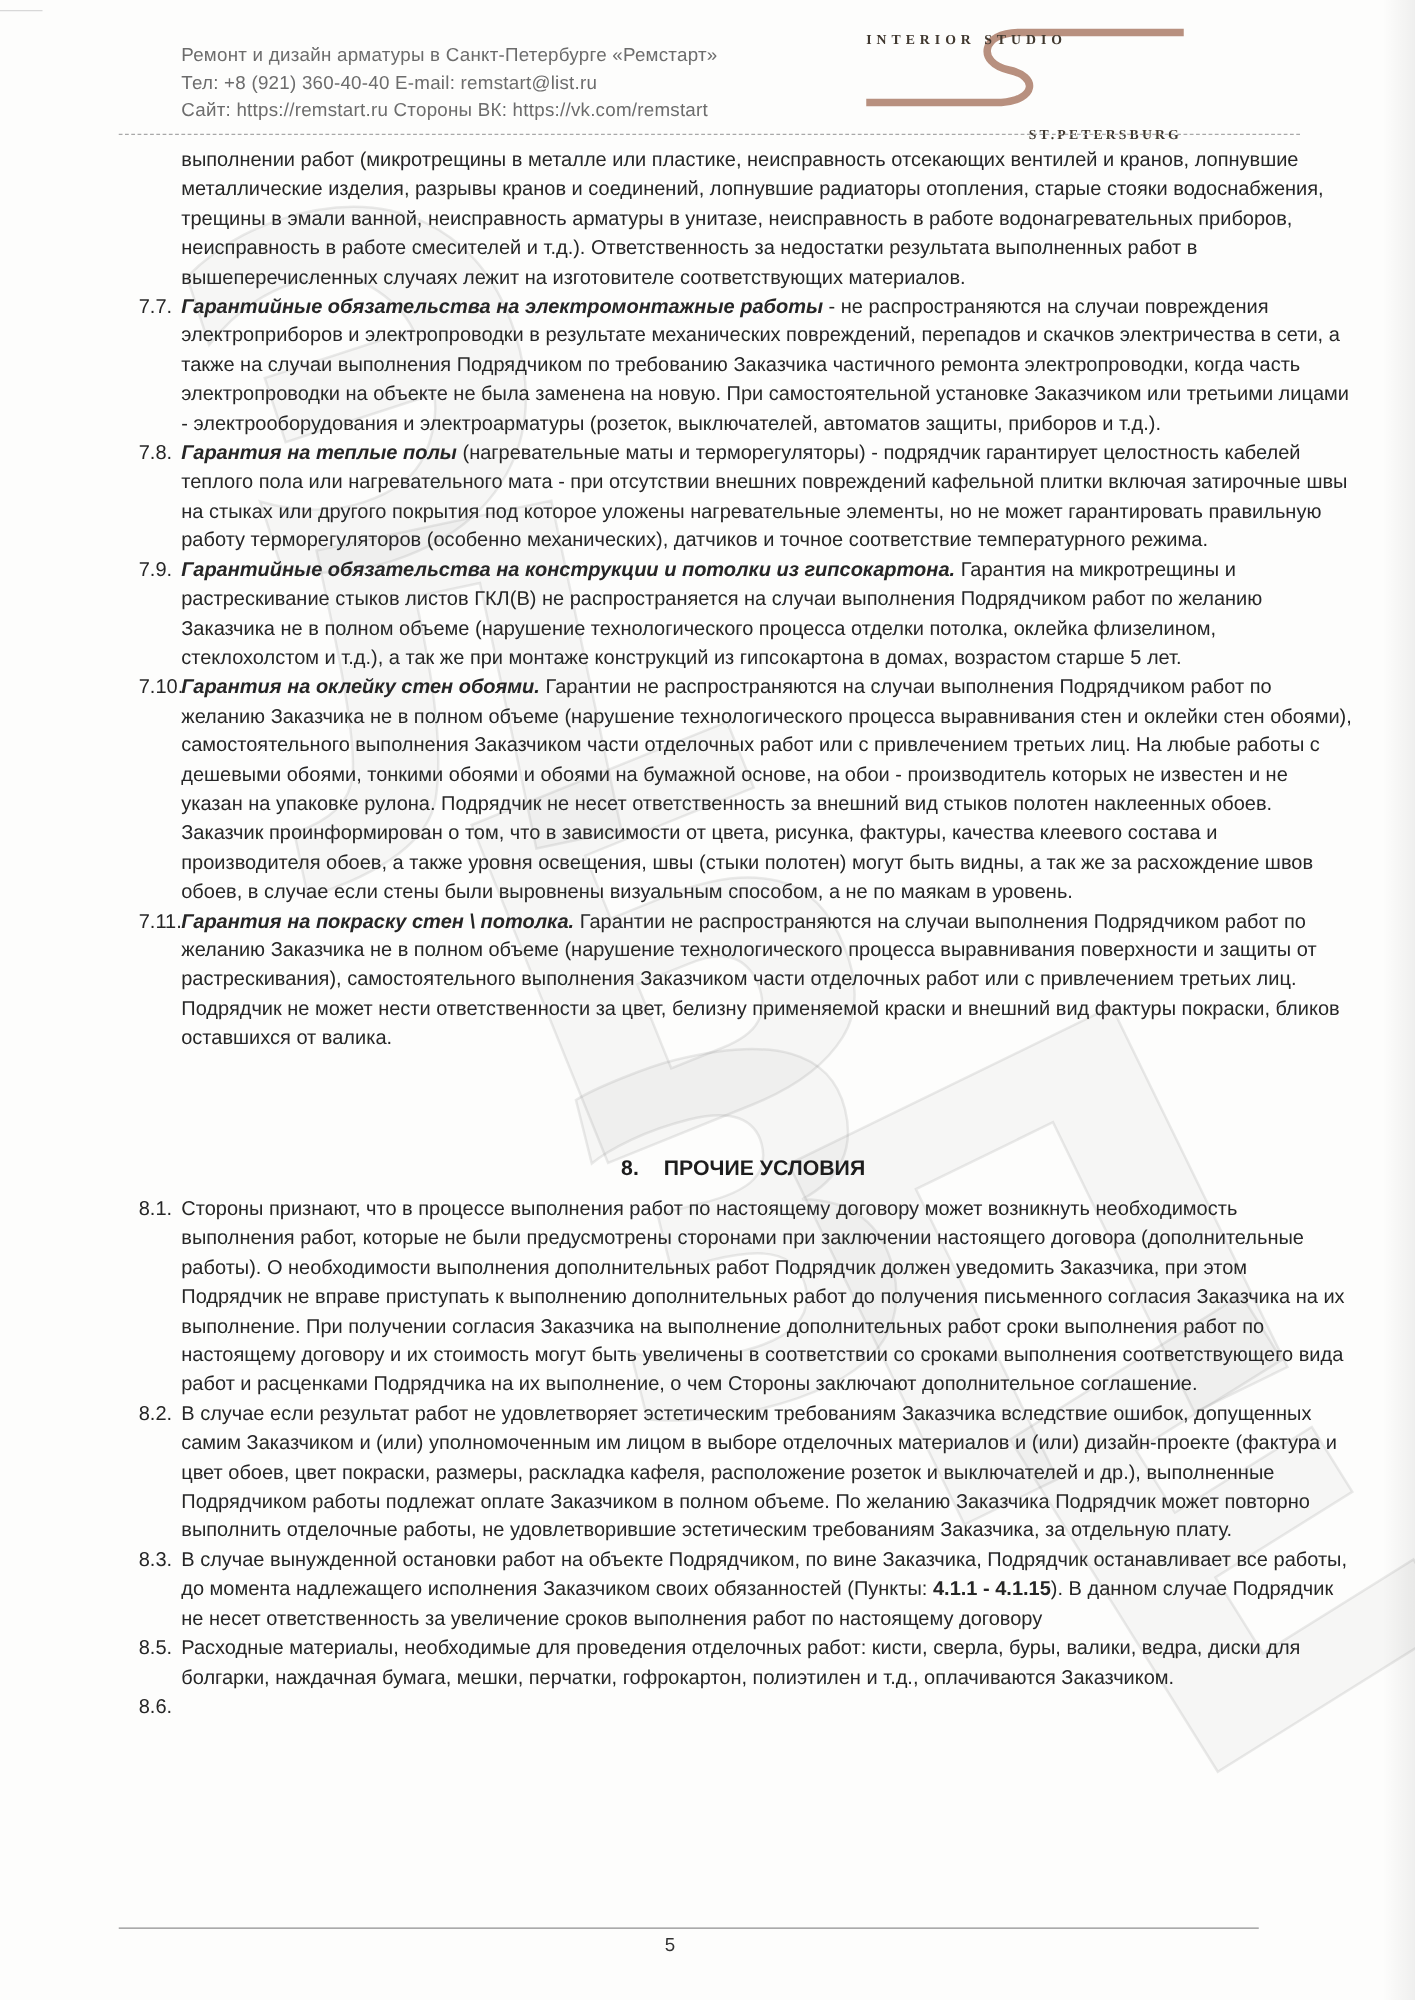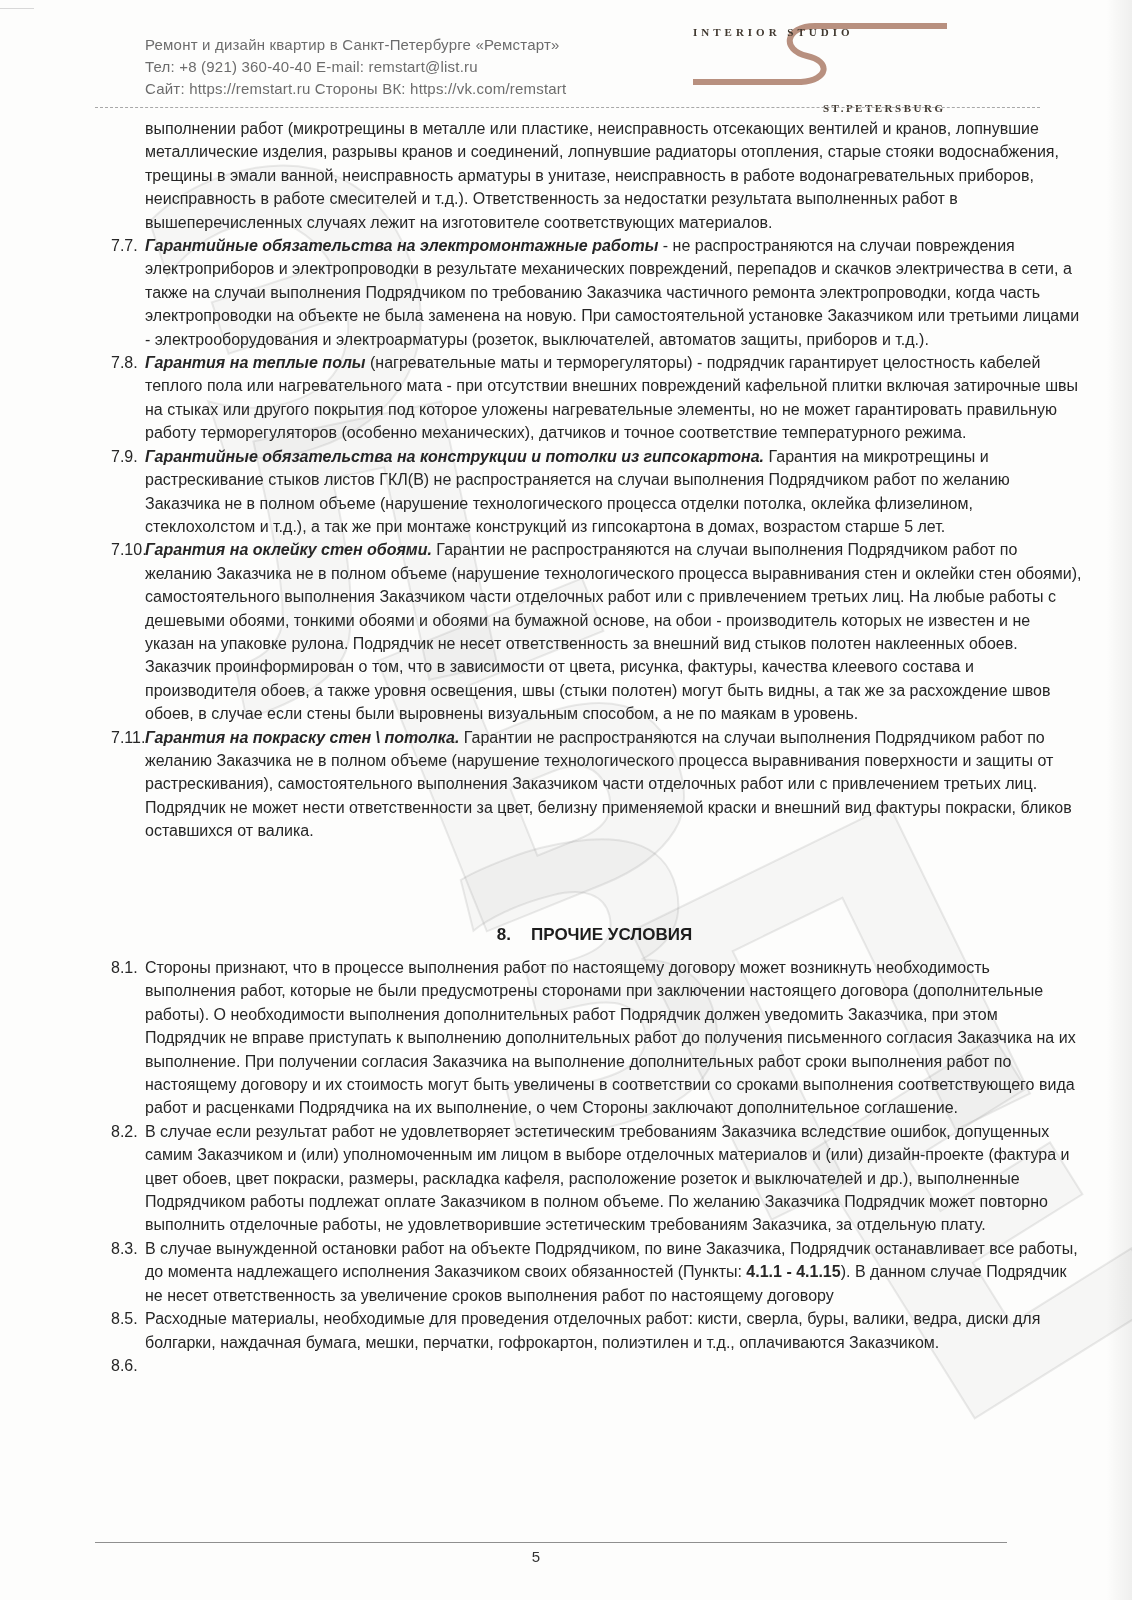--- a/index.html
+++ b/index.html
@@ -89,21 +89,21 @@
   <div class="wm-layer">
       <div class="wm-glyph" style="left: 160px; top: 120px; font-size: 380px; transform: rotate(-18deg);">Э</div>
       <div class="wm-glyph" style="left: 200px; top: 380px; font-size: 370px; transform: rotate(-12deg);">Л</div>
       <div class="wm-glyph" style="left: 390px; top: 560px; font-size: 400px; transform: rotate(-22deg);">Б</div>
       <div class="wm-glyph" style="left: 460px; top: 800px; font-size: 380px; transform: rotate(-14deg);">З</div>
       <div class="wm-glyph" style="left: 650px; top: 800px; font-size: 440px; transform: rotate(-26deg);">П</div>
       <div class="wm-glyph" style="left: 840px; top: 1020px; font-size: 430px; transform: rotate(-32deg);">Е</div>
     </div>
 
   <div class="company-header">
-    <div>Ремонт и дизайн квартир в Санкт-Петербурге «Ремстарт»</div>
+    <div>Ремонт и дизайн арматуры в Санкт-Петербурге «Ремстарт»</div>
     <div>Тел:  +8 (921) 360-40-40    E-mail: remstart@list.ru</div>
     <div>Сайт: https://remstart.ru    Стороны ВК:  https://vk.com/remstart</div>
   </div>
 
   <div class="logo">
     <svg class="logo-swoosh" viewBox="0 0 320 92" xmlns="http://www.w3.org/2000/svg">
       <path d="M292,16 H160 C130,16 126,40 152,46 C176,51 174,70 146,72 H38" fill="none" stroke="#b8907f" stroke-width="6" stroke-linecap="butt"></path>
     </svg>
     <div class="logo-top">INTERIOR STUDIO</div>
     <div class="logo-bottom">ST.PETERSBURG</div>

